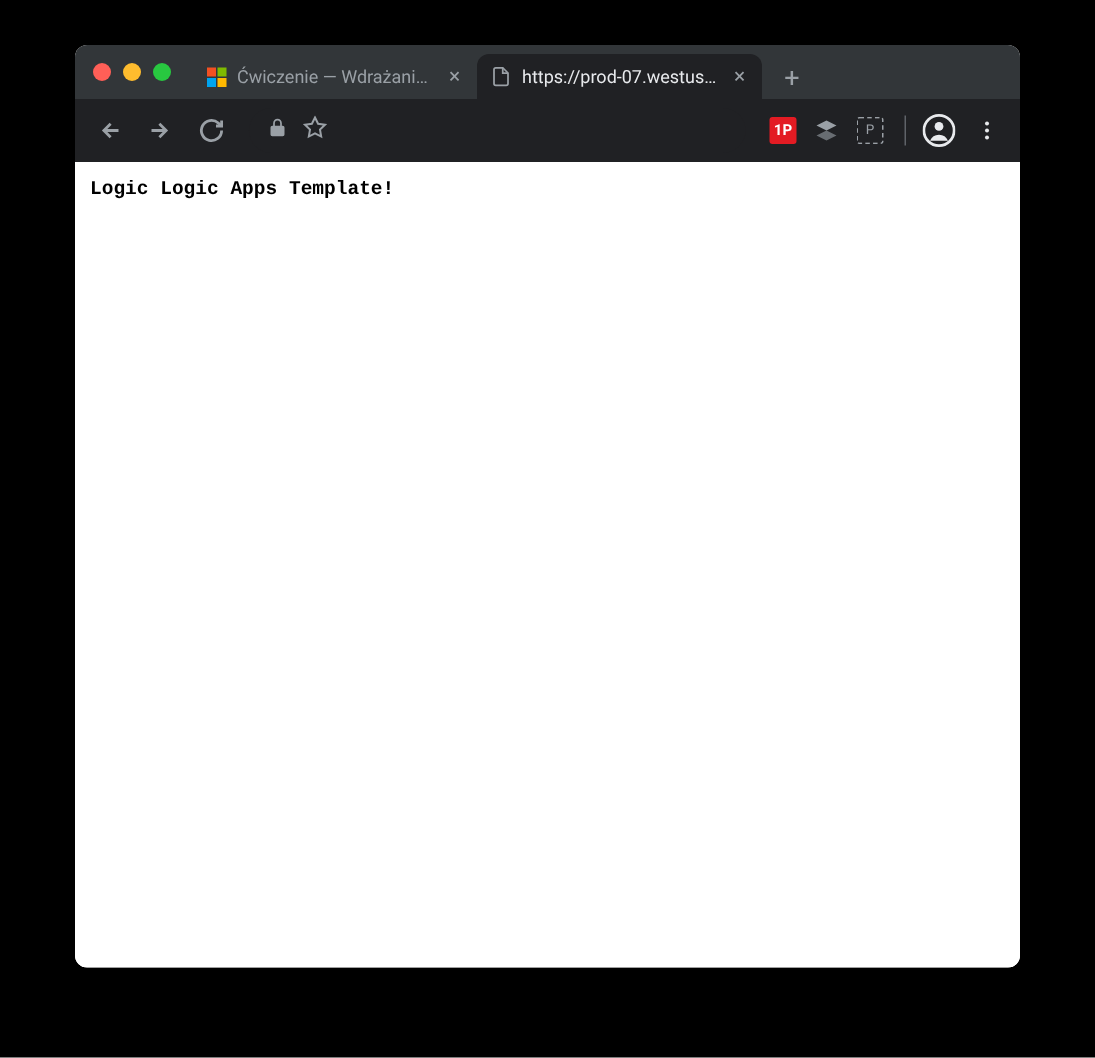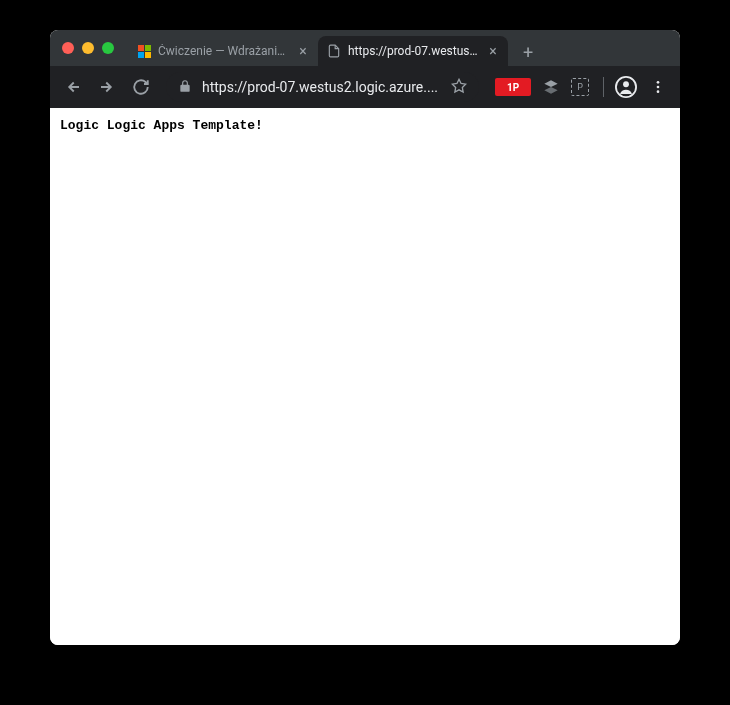--- a/index.html
+++ b/index.html
@@ -181,21 +181,21 @@
       align-items: center;
       justify-content: center;
       cursor: pointer;
     }
     .ext-1p {
       background: #e31b23;
       color: #fff;
       font-size: 10px;
       font-weight: bold;
       border-radius: 2px;
-      width: 36px;
+      width: 18px;
       height: 18px;
     }
     .ext-buffer {
       color: #9aa0a6;
     }
     .ext-px {
       border: 1px dashed #9aa0a6;
       color: #9aa0a6;
       font-size: 9px;
       border-radius: 2px;
@@ -300,21 +300,20 @@
           <polyline points="21 3 21 8 16 8"></polyline>
         </svg>
       </div>
 
       <div class="address-bar">
         <span class="lock-icon">
           <svg width="14" height="14" viewBox="0 0 24 24" fill="currentColor">
             <path d="M18 10h-1V7a5 5 0 0 0-10 0v3H6a2 2 0 0 0-2 2v8a2 2 0 0 0 2 2h12a2 2 0 0 0 2-2v-8a2 2 0 0 0-2-2zM9 7a3 3 0 0 1 6 0v3H9z"></path>
           </svg>
         </span>
-        <span class="url">https://prod-07.westus2.logic.azure....</span>
         <span class="star-icon">
           <svg width="16" height="16" viewBox="0 0 24 24" fill="none" stroke="currentColor" stroke-width="2">
             <polygon points="12 2 15.09 8.26 22 9.27 17 14.14 18.18 21.02 12 17.77 5.82 21.02 7 14.14 2 9.27 8.91 8.26 12 2"></polygon>
           </svg>
         </span>
       </div>
 
       <div class="ext-icons">
         <div class="ext-icon ext-1p">1P</div>
         <div class="ext-icon ext-buffer">

